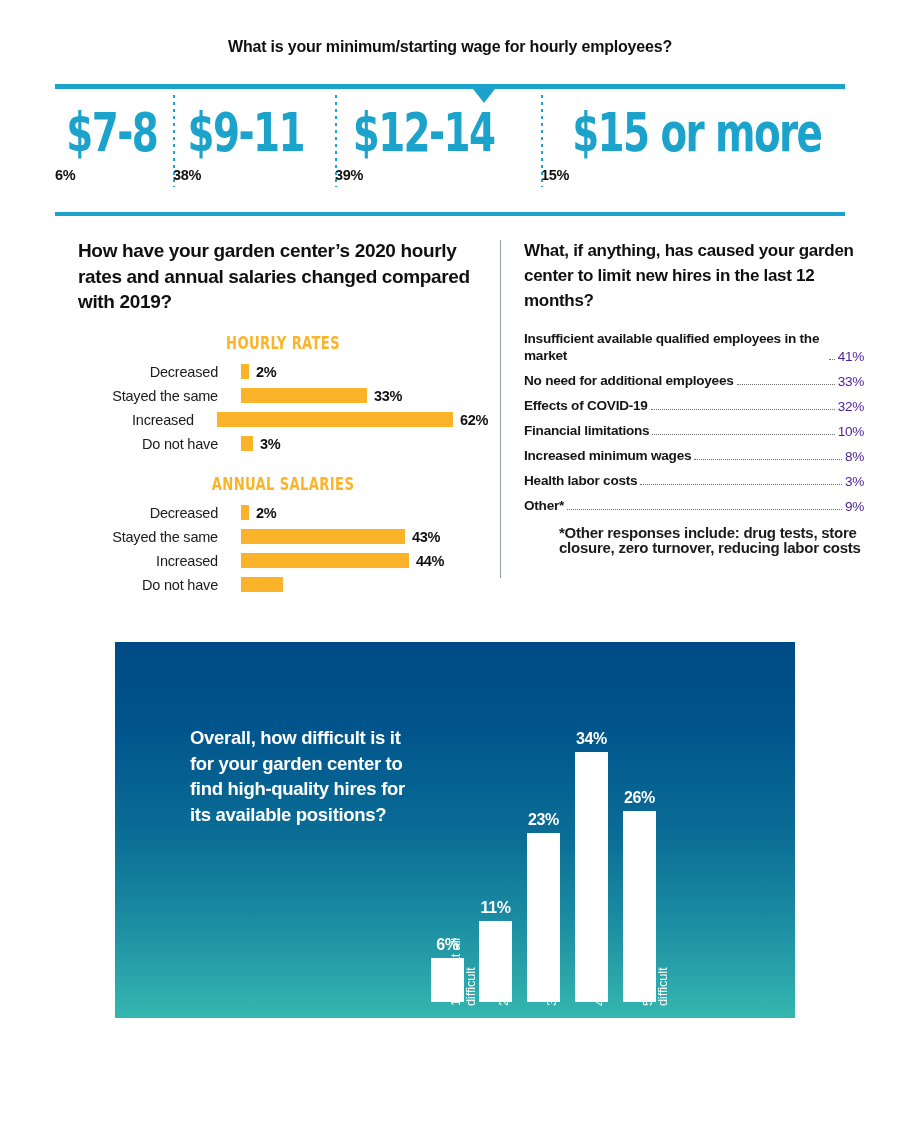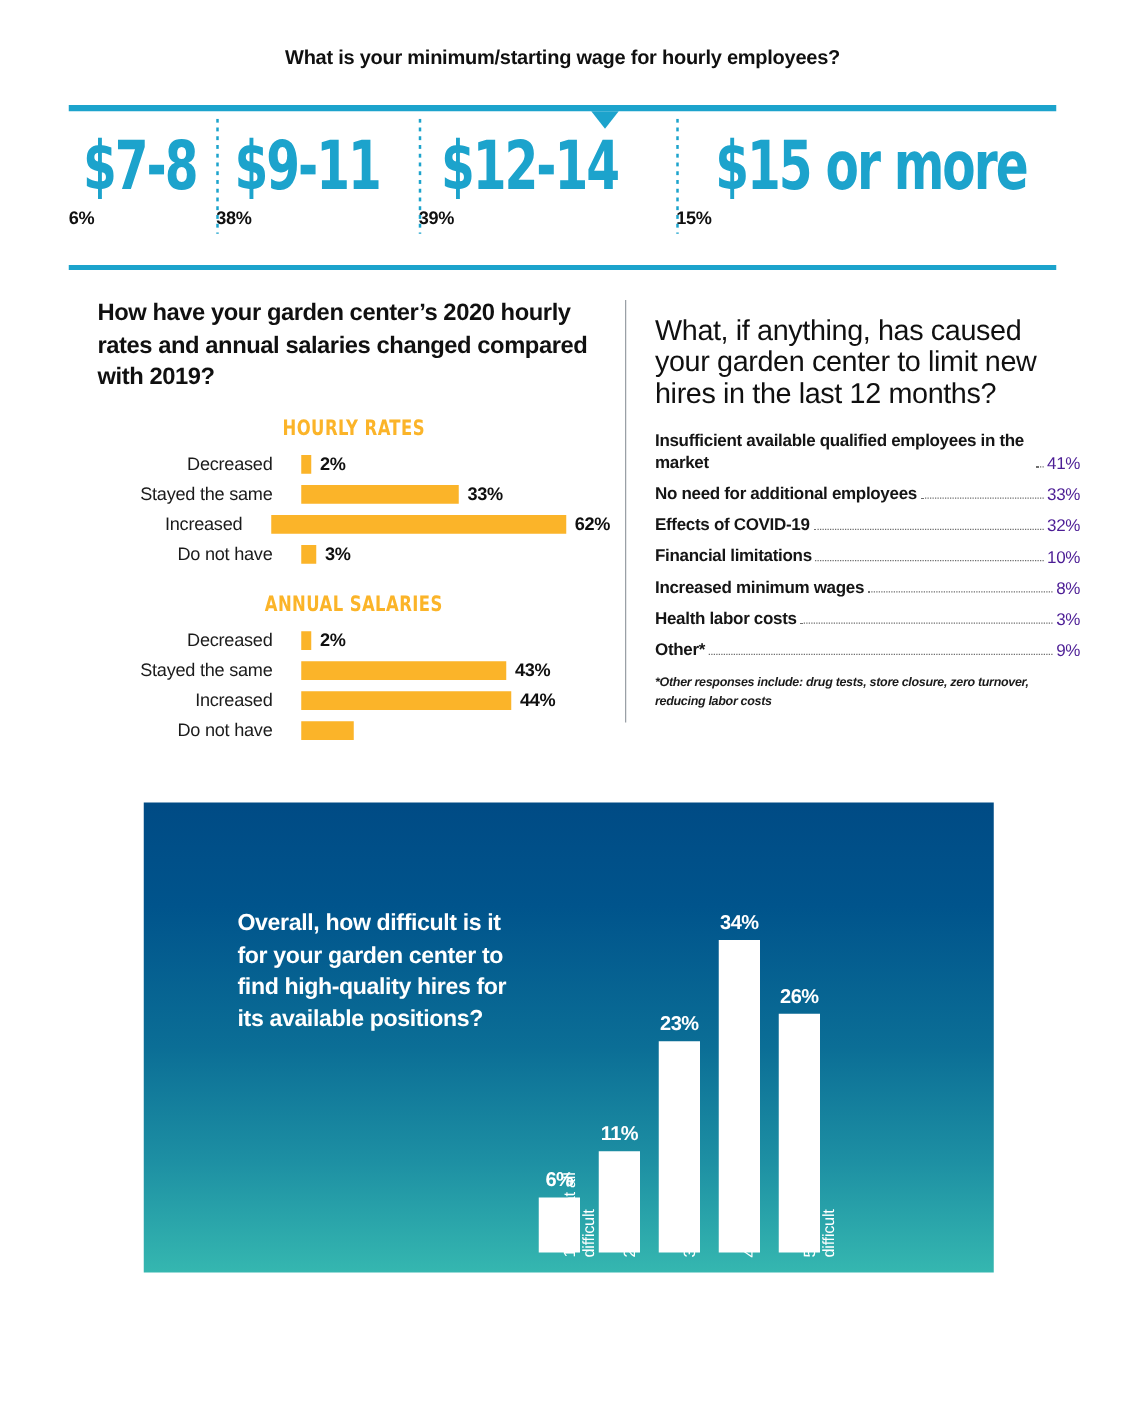--- a/index.html
+++ b/index.html
@@ -114,23 +114,22 @@
   }
   .hrow .val{
     margin-left:7px;
     font-size:14.5px;font-weight:bold;color:#101010;letter-spacing:-0.3px;
     white-space:nowrap;
   }
 
   
   .right-col{position:absolute;left:524px;top:238px;width:340px;}
   .q-title-r{
-    font-size:23px;line-height:25px;font-weight:normal;color:#101010;
+    font-size:17px;line-height:25px;font-weight:bold;color:#101010;
     letter-spacing:-0.3px;
-    margin-top:14px;
   }
   .reasons{margin-top:18px;}
   .reason{
     display:flex;align-items:flex-end;
     margin-bottom:8.5px;
     font-size:13.6px;
   }
   .reason .rname{
     font-weight:bold;color:#151515;letter-spacing:-0.25px;
     line-height:16.5px;
@@ -143,23 +142,24 @@
     min-width:6px;
     height:10px;
   }
   .reason .rpct{
     color:#4c1d95;letter-spacing:-0.3px;
     flex:0 0 auto;
     font-weight:normal;
   }
   .footnote{
     margin-top:12px;
-    font-size:10px;line-height:14.5px;
-    font-style:italic;font-weight:bold;color:#1b1b1b;
+    font-size:15px;line-height:14.5px;
+    font-weight:bold;color:#1b1b1b;
     letter-spacing:-0.25px;
+    margin-left:35px;
   }
 
   
   .panel{
     position:absolute;left:115px;top:642px;width:680px;height:376px;
     background:linear-gradient(180deg,#004B85 0%,#00548C 22%,#0b6e96 52%,#1d8fa3 76%,#35B7B0 100%);
     overflow:hidden;
   }
   .panel-q{
     position:absolute;left:75px;top:83px;width:215px;

